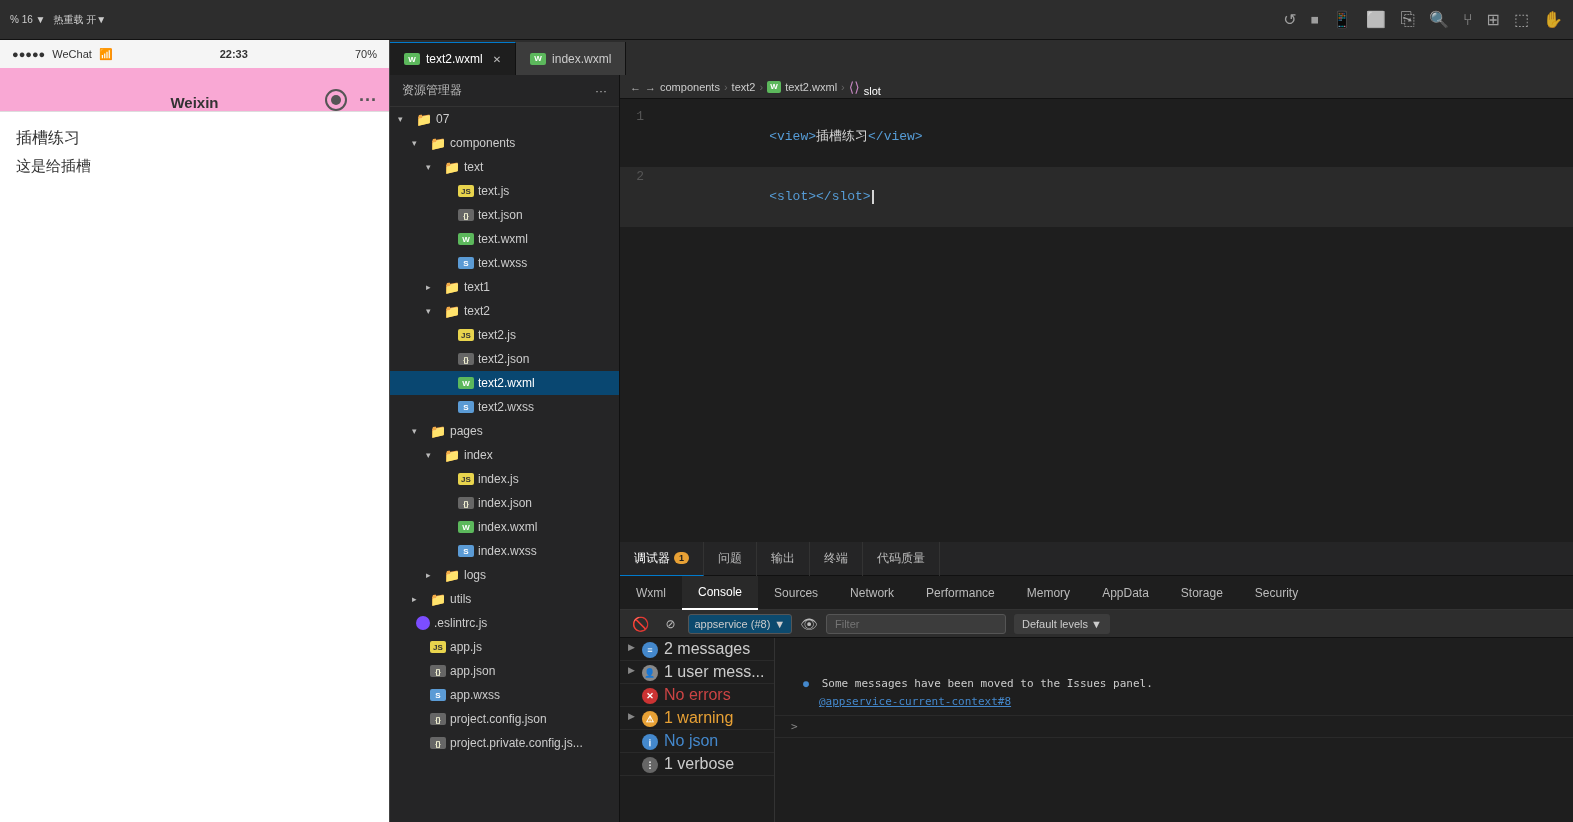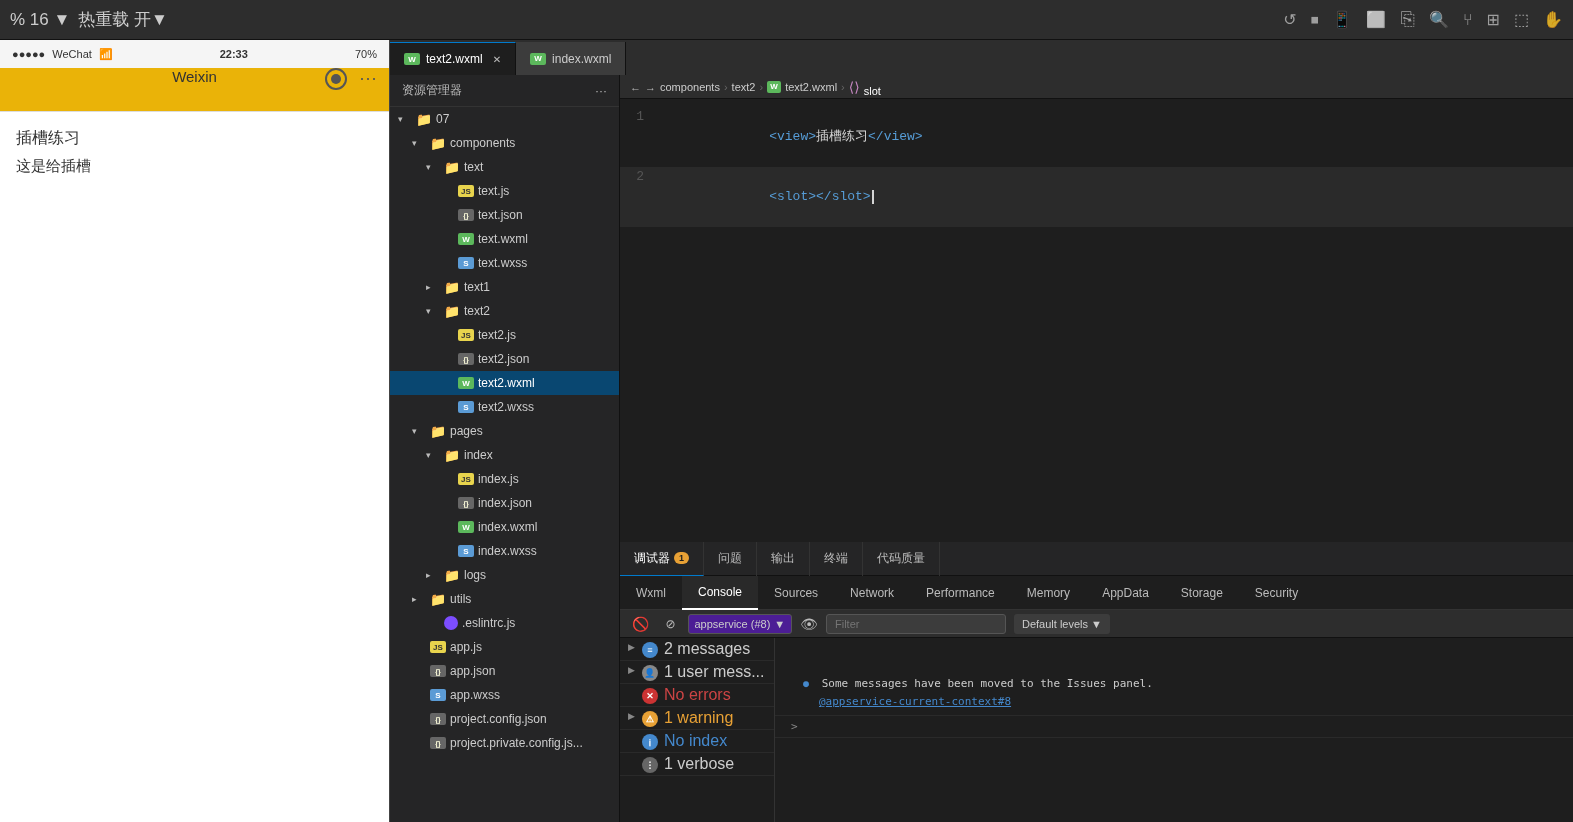--- a/index.html
+++ b/index.html
@@ -23,21 +23,21 @@
       padding: 0 10px;
       gap: 12px;
       border-bottom: 1px solid #111;
       flex-shrink: 0;
     }
     .toolbar-left {
       display: flex;
       align-items: center;
       gap: 8px;
       color: #ccc;
-      font-size: 17px;
+      font-size: 10px;
     }
     .toolbar-icons {
       display: flex;
       align-items: center;
       gap: 14px;
       color: #bbb;
       font-size: 16px;
       margin-left: auto;
     }
     .toolbar-icon {
@@ -65,29 +65,29 @@
       background: #f5f5f5;
       height: 28px;
       display: flex;
       align-items: center;
       justify-content: space-between;
       padding: 0 12px;
       font-size: 11px;
       color: #333;
     }
     .phone-header {
-      background: #eab308;
+      background: #f9a8d4;
       height: 44px;
       display: flex;
-      align-items: flex-start;
+      align-items: flex-end;
       justify-content: center;
       border-bottom: 1px solid #ddd;
       font-size: 15px;
       color: #333;
-      font-weight: 400;
+      font-weight: 700;
       position: relative;
     }
     .phone-header-dots {
       position: absolute;
       right: 12px;
       font-size: 18px;
       color: #555;
     }
     .phone-header-circle {
       position: absolute;
@@ -320,21 +320,21 @@
       gap: 8px;
       flex-shrink: 0;
     }
     .console-sub-btn {
       font-size: 12px;
       color: #bbb;
       cursor: pointer;
       padding: 2px 4px;
     }
     .console-service-select {
-      background: #4c1d95;
+      background: #0c4a6e;
       color: #ccc;
       border: 1px solid #555;
       border-radius: 3px;
       font-size: 11px;
       padding: 1px 6px;
       height: 20px;
       display: flex;
       align-items: center;
       gap: 4px;
     }
@@ -664,21 +664,21 @@
             <div class="tree-item" style="padding-left: 36px;">
     <span class="chevron">▸</span>
     <span class="file-icon icon-folder">📁</span>
     <span class="item-label">logs</span>
   </div>
             <div class="tree-item" style="padding-left: 22px;">
     <span class="chevron">▸</span>
     <span class="file-icon icon-folder">📁</span>
     <span class="item-label">utils</span>
   </div>
-            <div class="tree-item" style="padding-left: 36px;">
+            <div class="tree-item" style="padding-left: 8px;">
     <span class="chevron"></span>
     <span class="file-icon icon-eslint" style="width:14px;height:14px;background:#7c4dff;border-radius:50%;display:inline-block;"></span>
     <span class="item-label">.eslintrc.js</span>
   </div>
             <div class="tree-item" style="padding-left: 22px;">
     <span class="chevron"></span>
     <span class="file-icon icon-js">JS</span>
     <span class="item-label">app.js</span>
   </div>
             <div class="tree-item" style="padding-left: 22px;">
@@ -824,21 +824,21 @@
 
               <div class="console-row">
                 <span class="console-row-expand">▶</span>
                 <div class="console-row-icon icon-warning">⚠</div>
                 <span class="console-row-text warning-text">1 warning</span>
               </div>
 
               <div class="console-row">
                 <span class="console-row-expand">&nbsp;</span>
                 <div class="console-row-icon icon-info">ℹ</div>
-                <span class="console-row-text info-text">No index</span>
+                <span class="console-row-text info-text">No json</span>
               </div>
 
               <div class="console-row">
                 <span class="console-row-expand">&nbsp;</span>
                 <div class="console-row-icon icon-verbose">⋮</div>
                 <span class="console-row-text">1 verbose</span>
               </div>
             </div>
 
             <div class="devtools-panel">

